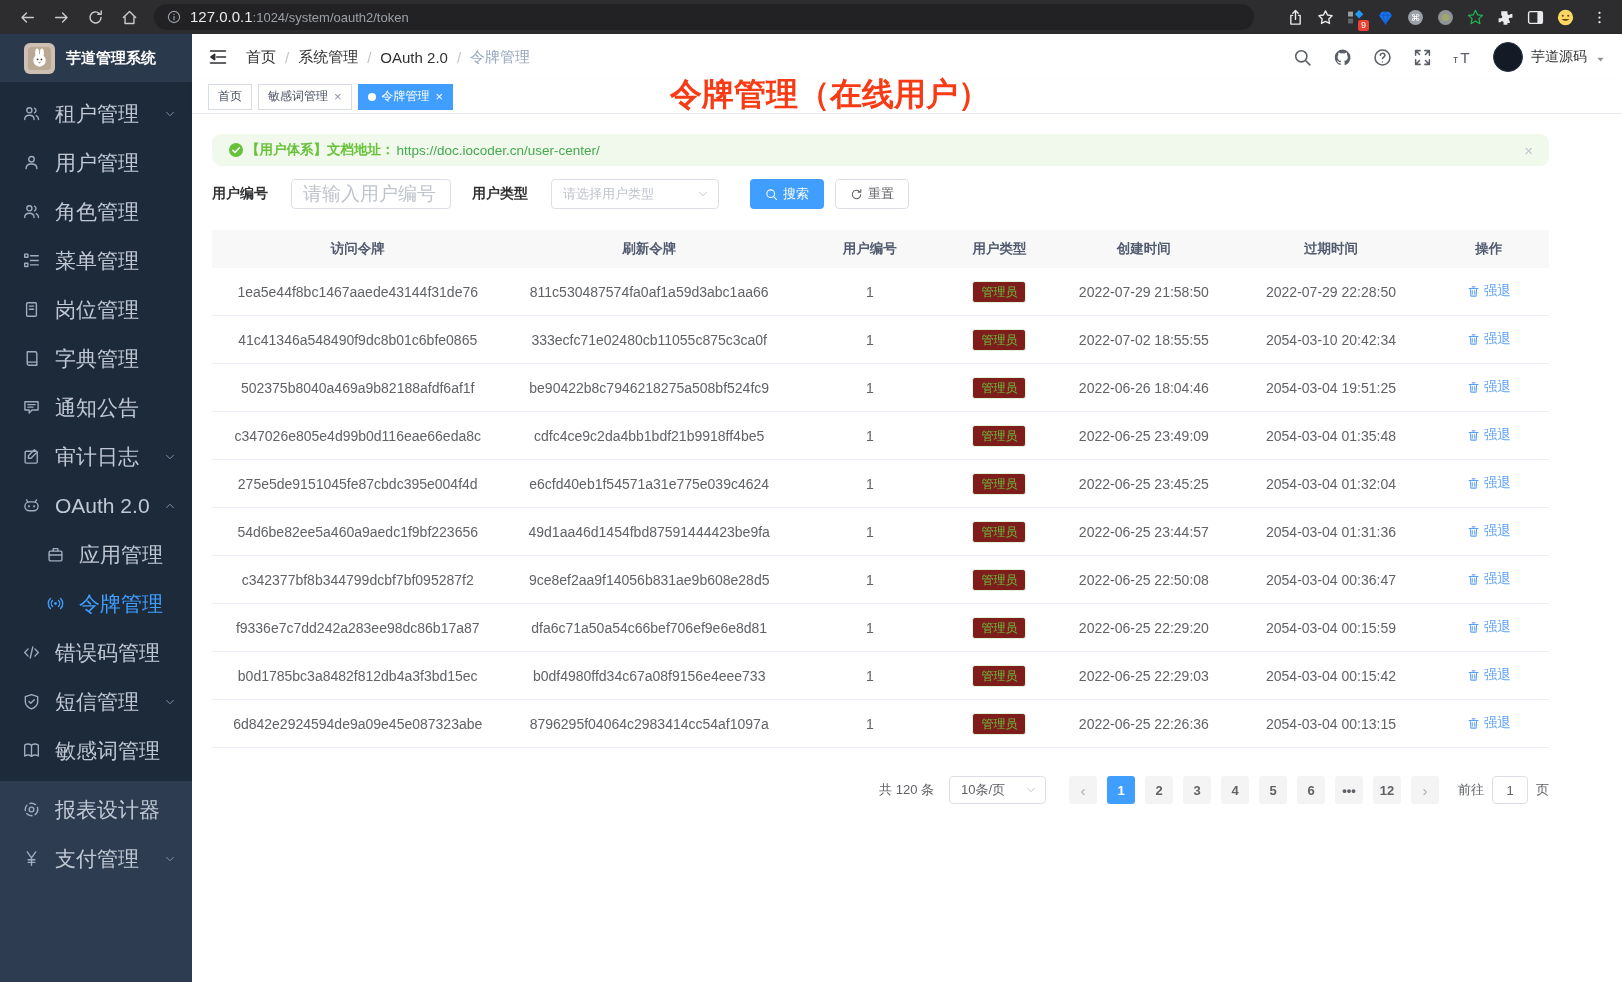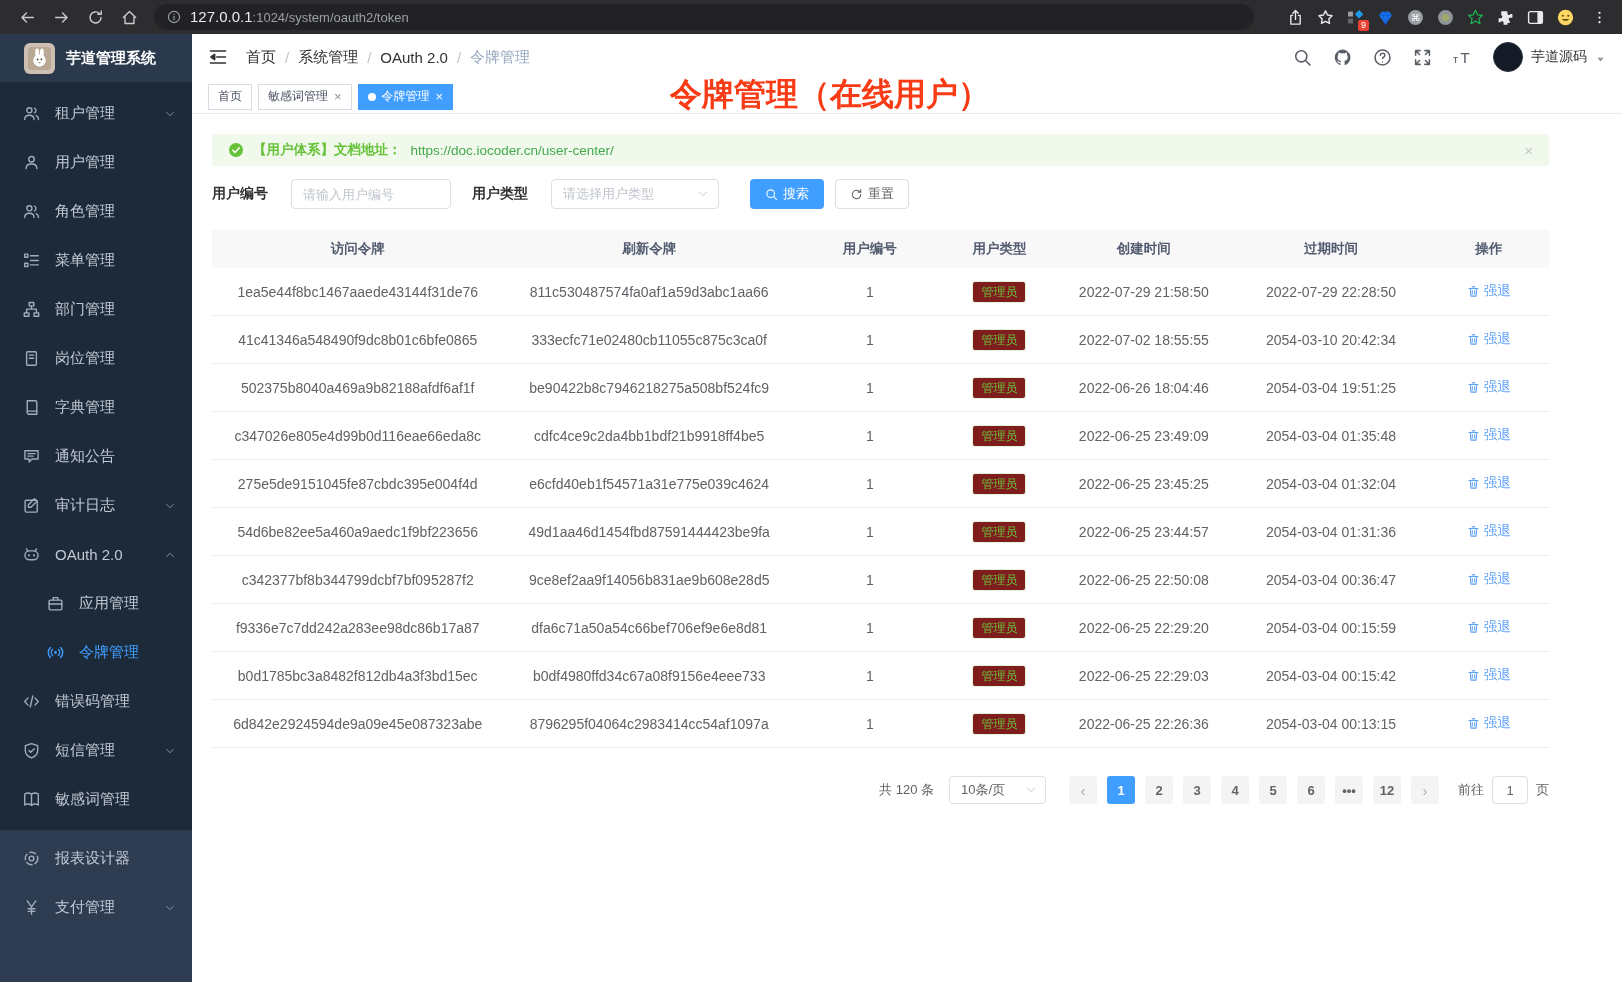--- a/index.html
+++ b/index.html
@@ -24,21 +24,21 @@
 
 
 .app{flex:1;display:flex;min-height:0}
 .sidebar{width:192px;flex:none;display:flex;flex-direction:column;background:#2e3c51}
 .logo-bar{height:48px;background:#2b394d;display:flex;align-items:center;padding-left:24px;gap:11px;flex:none}
 .logo-img{width:31px;height:31px;border-radius:6px;background:#cdbfb2;display:flex;align-items:center;justify-content:center}
 .logo-img svg{width:23px;height:23px}
 .logo-title{color:#fff;font-size:15px;font-weight:700}
 .menu{background:#1d2a39;padding:7px 0 6px 0;flex:none}
 .menu-bottom{background:#2e3c51;flex:1;padding-top:4px}
-.side-item{height:49px;display:flex;align-items:center;padding-left:23px;color:#c0c8d4;font-size:15px;cursor:pointer}
+.side-item{height:49px;display:flex;align-items:center;padding-left:23px;color:#c0c8d4;font-size:21px;cursor:pointer}
 .side-item .icon{width:17px;height:17px;color:#9fadc0;margin-right:15px}
 .side-item.child{padding-left:47px}
 .side-item.active{color:#409eff}
 .side-item.active .icon{color:#409eff}
 .side-item .chev{margin-left:auto;margin-right:16px;width:12px;height:12px;color:#8494a8}
 
 
 .main{flex:1;display:flex;flex-direction:column;position:relative;background:#fff;min-width:0}
 .annotation{position:absolute;left:478px;top:39px;font-size:32px;font-weight:600;color:#f83b14;z-index:5;white-space:nowrap}
 .navbar{height:46px;display:flex;align-items:center;padding:0 16px;flex:none}
@@ -57,30 +57,30 @@
 .tags-row{height:34px;display:flex;align-items:center;gap:6px;padding:0 16px;border-bottom:1px solid #e8eaf0;box-shadow:0 1px 3px rgba(0,0,0,.06);flex:none}
 .tag{height:26px;display:inline-flex;align-items:center;gap:6px;padding:0 9px;border:1px solid #d8dce5;background:#fff;color:#495060;font-size:12px;cursor:pointer}
 .tag .x{color:#8a93a2;font-size:13px;line-height:1}
 .tag.active{background:#409eff;border-color:#409eff;color:#fff}
 .tag.active .x{color:#fff}
 .tag .dot{width:8px;height:8px;border-radius:50%;background:#fff}
 
 .content{flex:1;padding:0 73px 0 20px;background:#fff}
 
 
-.alert{margin-top:20px;height:32px;background:#f0f9eb;border-radius:4px;display:flex;align-items:center;padding:0 16px;gap:9px}
+.alert{margin-top:20px;height:32px;background:#f0f9eb;border-radius:9px;display:flex;align-items:center;padding:0 16px;gap:2px}
 .alert .icon{width:16px;height:16px}
 .a-prefix{color:#67c23a;font-size:13.5px;font-weight:700}
 .a-link{color:#44a94e;font-size:13.5px;cursor:pointer;text-decoration:none}
 .a-close{margin-left:auto;color:#c0c4cc;font-size:15px;cursor:pointer}
 
 
 .filter-row{margin-top:13px;display:flex;align-items:center}
 .flabel{font-size:14px;font-weight:700;color:#303133;margin-right:23px}
-.finput{width:160px;height:30px;border:1px solid #dcdfe6;border-radius:4px;padding:0 11px;font-size:13px;color:#606266;outline:none}
+.finput{width:160px;height:30px;border:1px solid #dcdfe6;border-radius:4px;padding:0 11px;font-size:19px;color:#606266;outline:none}
 .finput::placeholder{color:#bfc4cc}
 .fselect{width:168px;height:30px;border:1px solid #dcdfe6;border-radius:4px;padding:0 9px 0 11px;font-size:13px;color:#bfc4cc;display:flex;align-items:center;justify-content:space-between;cursor:pointer;margin-right:0}
 .fselect .icon{width:12px;height:12px;color:#c0c4cc}
 .gap1{width:21px}.gap2{width:20px}
 .btn{height:30px;border-radius:4px;display:inline-flex;align-items:center;gap:5px;font-size:13px;padding:0 14px;cursor:pointer;border:1px solid transparent}
 .btn .icon{width:13px;height:13px}
 .btn.primary{background:#409eff;color:#fff;margin-left:11px}
 .btn.plain{background:#fff;border-color:#dcdfe6;color:#606266;margin-left:11px}
 
 
@@ -298,31 +298,20 @@
               <rect x="1.6" y="2" width="3" height="3"></rect>
               <rect x="1.6" y="10.6" width="3" height="3"></rect>
               <path d="M7 3.5h7.4M7 8h7.4M7 12.1h7.4"></path>
             </svg>
           </span>
           <span>菜单管理</span>
         </div>
         <div class="side-item">
           <span class="icon">
             <svg viewBox="0 0 16 16" fill="none" stroke="currentColor" stroke-width="1.3" stroke-linecap="round" stroke-linejoin="round">
-              <rect x="5.8" y="1.4" width="4.4" height="3.2"></rect>
-              <rect x="1.2" y="11.2" width="4.4" height="3.2"></rect>
-              <rect x="10.4" y="11.2" width="4.4" height="3.2"></rect>
-              <path d="M8 4.6v3.1M3.4 11.2V7.7h9.2v3.5"></path>
-            </svg>
-          </span>
-          <span>部门管理</span>
-        </div>
-        <div class="side-item">
-          <span class="icon">
-            <svg viewBox="0 0 16 16" fill="none" stroke="currentColor" stroke-width="1.3" stroke-linecap="round" stroke-linejoin="round">
               <rect x="3.4" y="1.7" width="9.2" height="12.6" rx="1"></rect>
               <path d="M6 4.8h4M6 7.8h4"></path>
             </svg>
           </span>
           <span>岗位管理</span>
         </div>
         <div class="side-item">
           <span class="icon">
             <svg viewBox="0 0 16 16" fill="none" stroke="currentColor" stroke-width="1.3" stroke-linecap="round" stroke-linejoin="round">
               <path d="M4 1.7h7.4a1.6 1.6 0 0 1 1.6 1.6v11H5.6A1.6 1.6 0 0 1 4 12.7z"></path>

